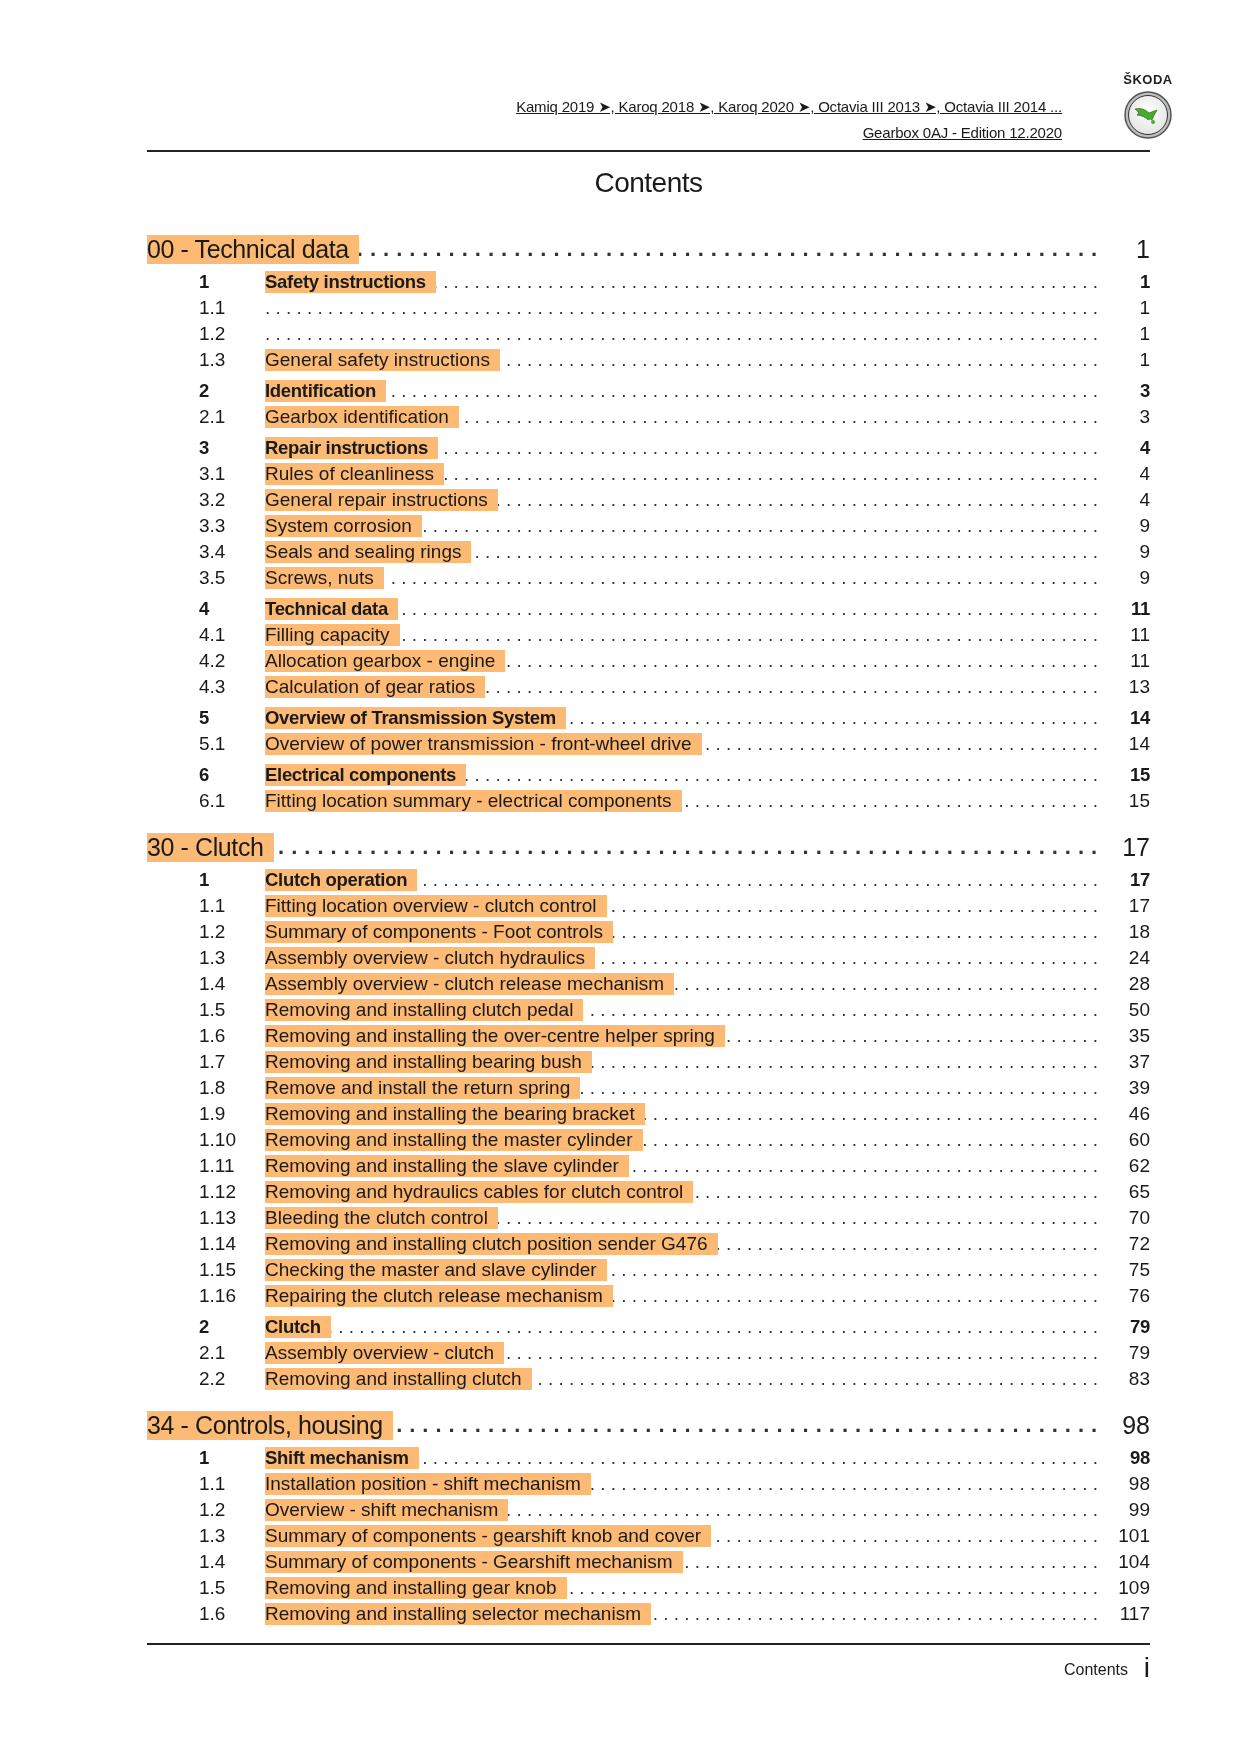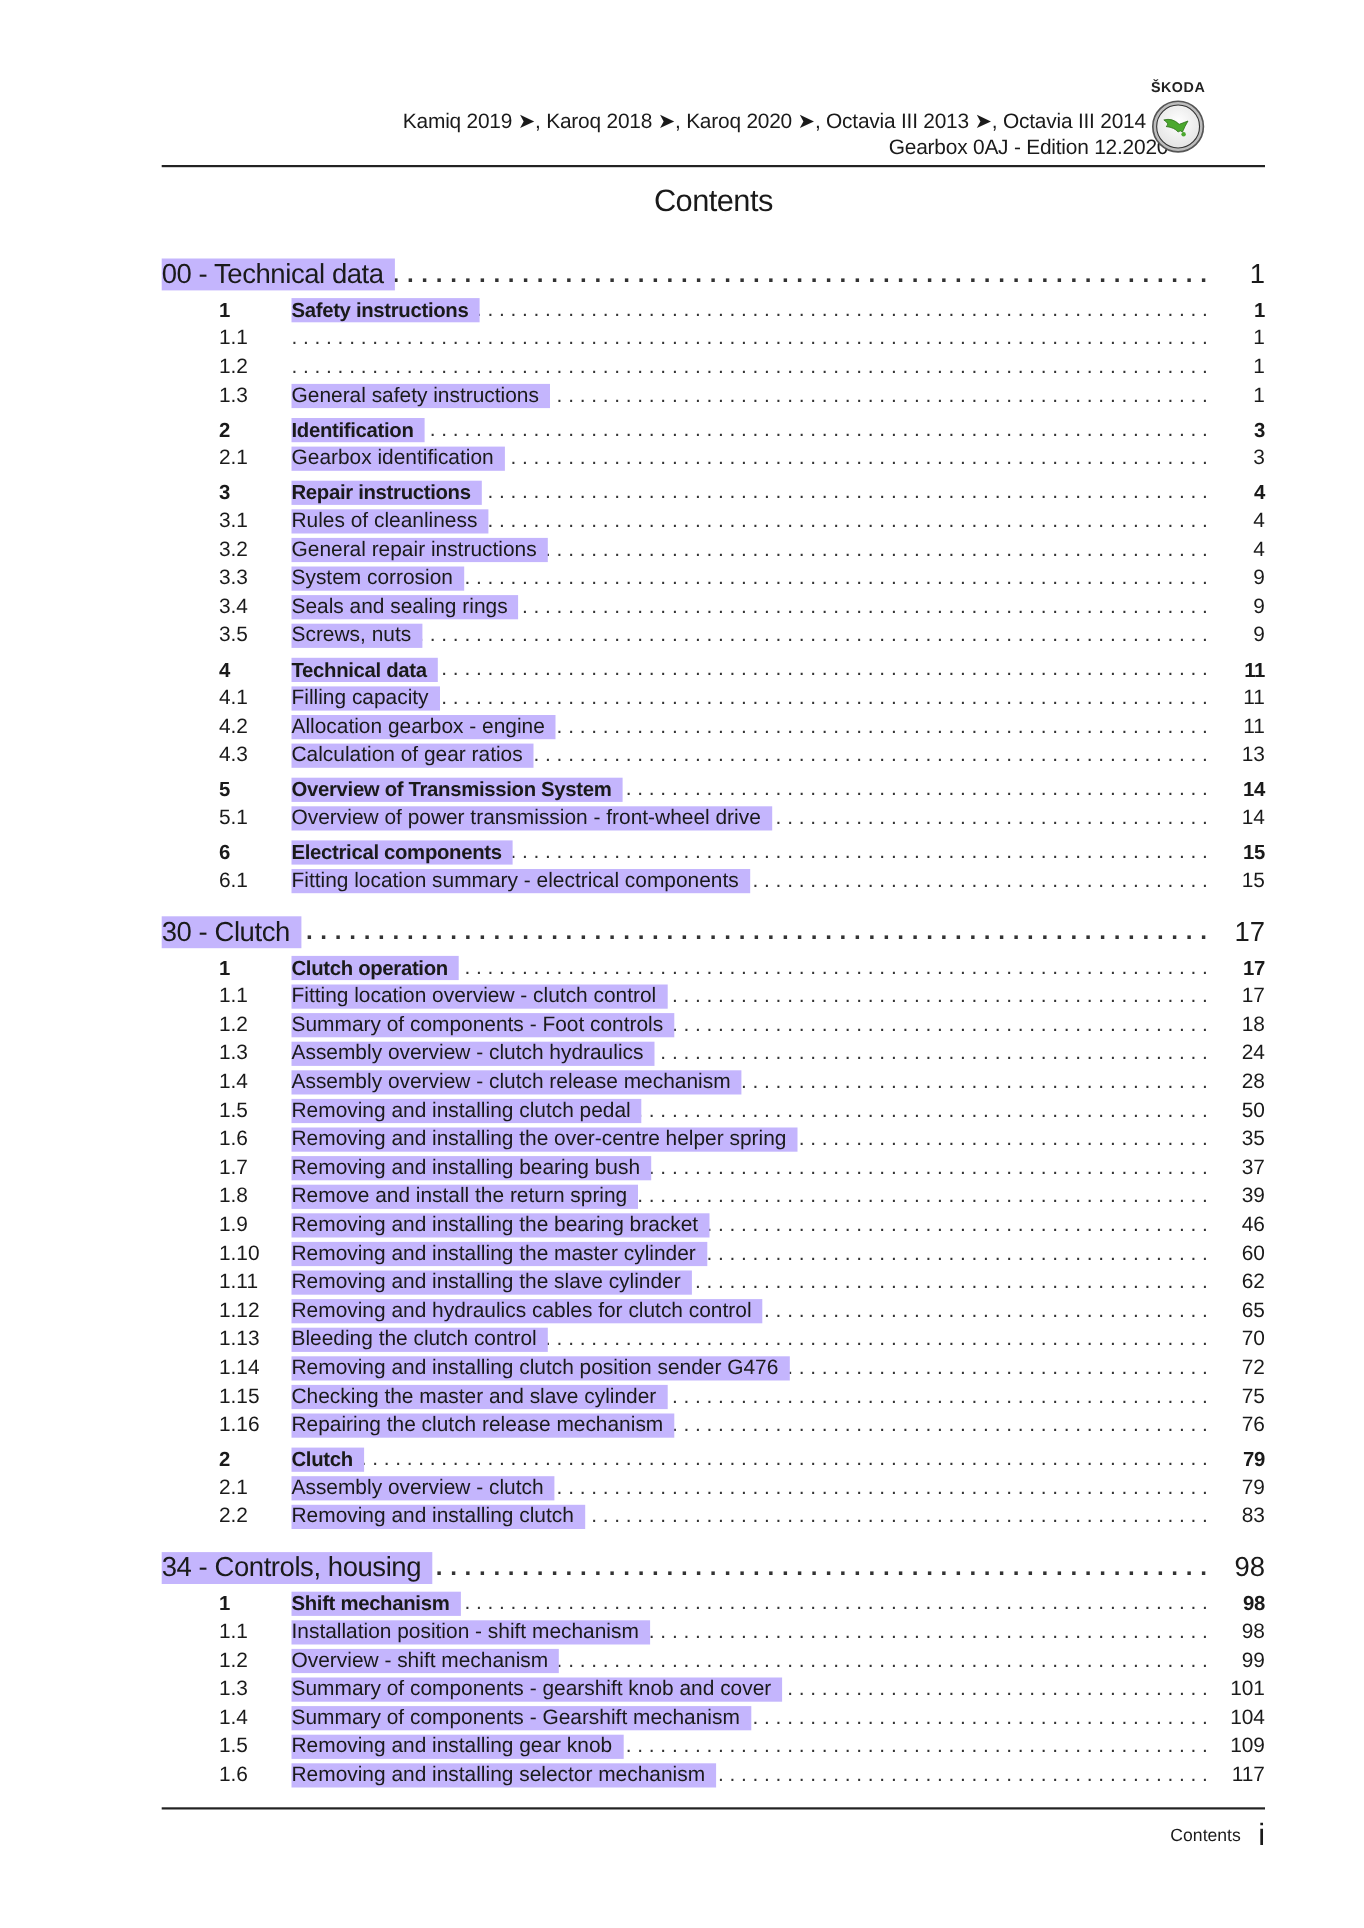--- a/index.html
+++ b/index.html
@@ -1,26 +1,26 @@
 <!DOCTYPE html>
 <html><head>
 <meta charset="utf-8">
 <style>
   html, body { margin: 0; padding: 0; background: #ffffff; }
   body { width: 1240px; height: 1753px; position: relative; overflow: hidden;
          font-family: "Liberation Sans", sans-serif; color: #1a1a1a; }
-  .hdr-line { position: absolute; right: 178px; font-size: 19px; white-space: nowrap; letter-spacing: -0.2px; }
+  .hdr-line { position: absolute; right: 178px; font-size: 15px; white-space: nowrap; letter-spacing: -0.2px; text-decoration: underline; }
   .rule { position: absolute; left: 147px; width: 1003px; height: 0; border-top: 2px solid #222; }
-  .logo { position: absolute; left: 1036px; top: 72px; width: 70px; height: 78px; }
+  .logo { position: absolute; left: 1113px; top: 72px; width: 70px; height: 78px; }
   .logo-word { position: absolute; left: 0; top: 0; width: 70px; text-align: center; font-weight: bold; font-size: 13px; letter-spacing: 0.5px; color: #222; }
   .logo svg { position: absolute; left: 10px; top: 17px; }
   .title { position: absolute; left: 0; width: 1297px; text-align: center; top: 167px; font-size: 28px; letter-spacing: -0.5px; }
   .row { position: absolute; left: 147px; width: 1003px; height: 26px; display: flex; align-items: center; white-space: nowrap; }
   .num { position: absolute; left: 52px; font-size: 19px; }
-  .txt { position: absolute; left: 118px; font-size: 19px; background: #c4b5fd; padding-right: 10px; }
+  .txt { position: absolute; left: 118px; font-size: 19px; background: #fdba74; padding-right: 10px; }
   .dots { position: absolute; left: 118px; right: 52px; overflow: hidden; font-size: 19px; letter-spacing: 5.2px; color: #333; text-align: right; }
   .pg { position: absolute; right: 0; font-size: 19px; text-align: right; }
   .row.head .txt, .row.head .num, .row.head .pg { font-weight: bold; font-size: 18.5px; letter-spacing: -0.3px; }
   .row.chapter { height: 34px; }
   .row.chapter .txt { left: 0; font-size: 25px; letter-spacing: -0.4px; }
   .row.chapter .dots { left: 0; font-size: 22px; letter-spacing: 7px; right: 48px; font-weight: bold; }
   .row.chapter .pg { font-size: 25px; }
   .footer-label { position: absolute; right: 112px; top: 1661px; font-size: 16px; }
   .footer-page { position: absolute; right: 90px; top: 1652px; font-size: 28px; }
 </style>

